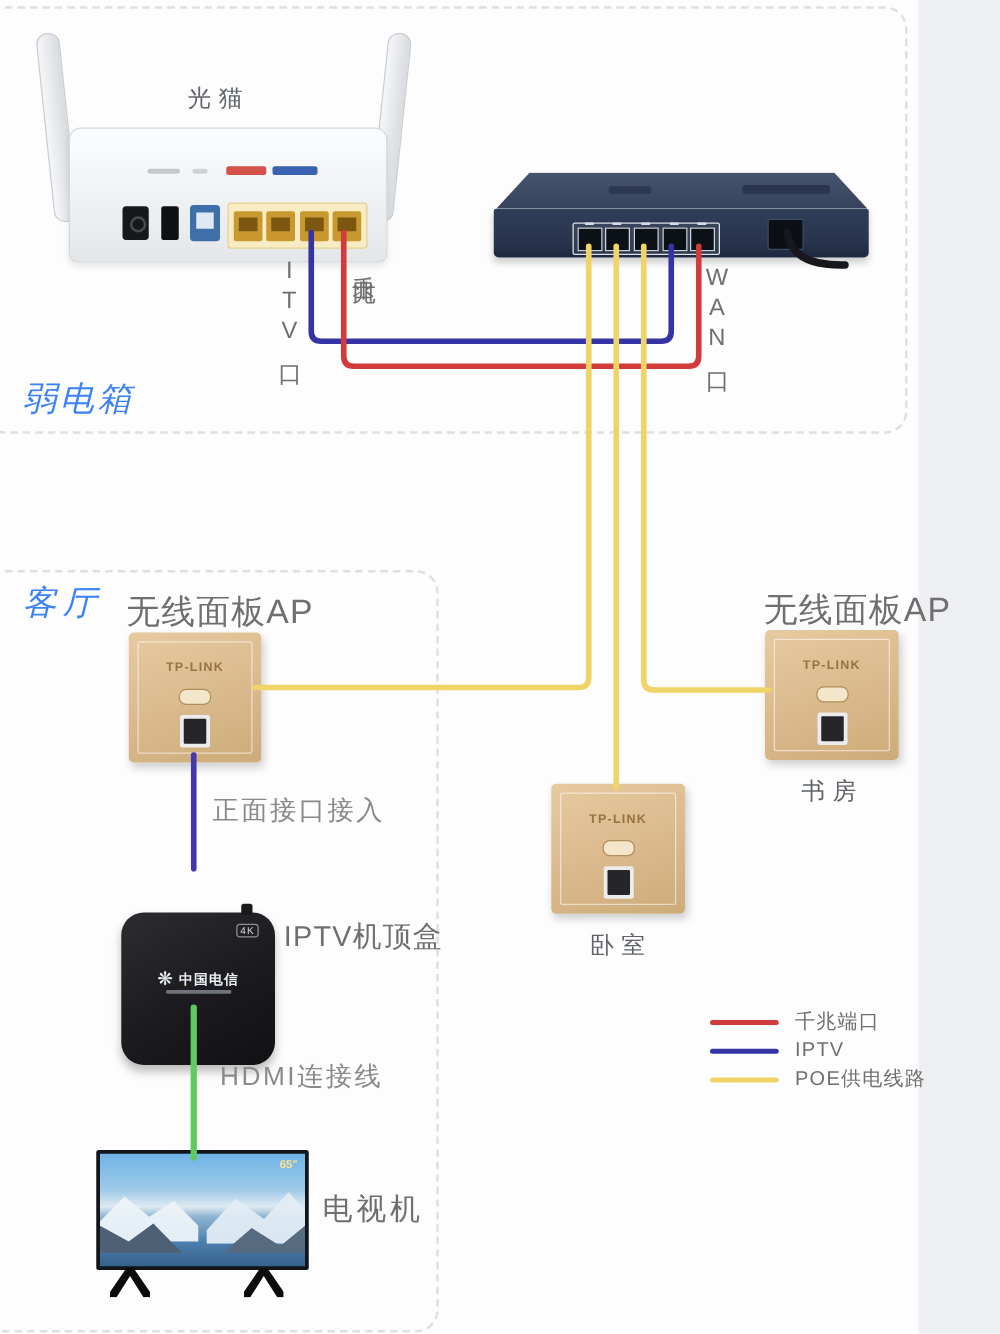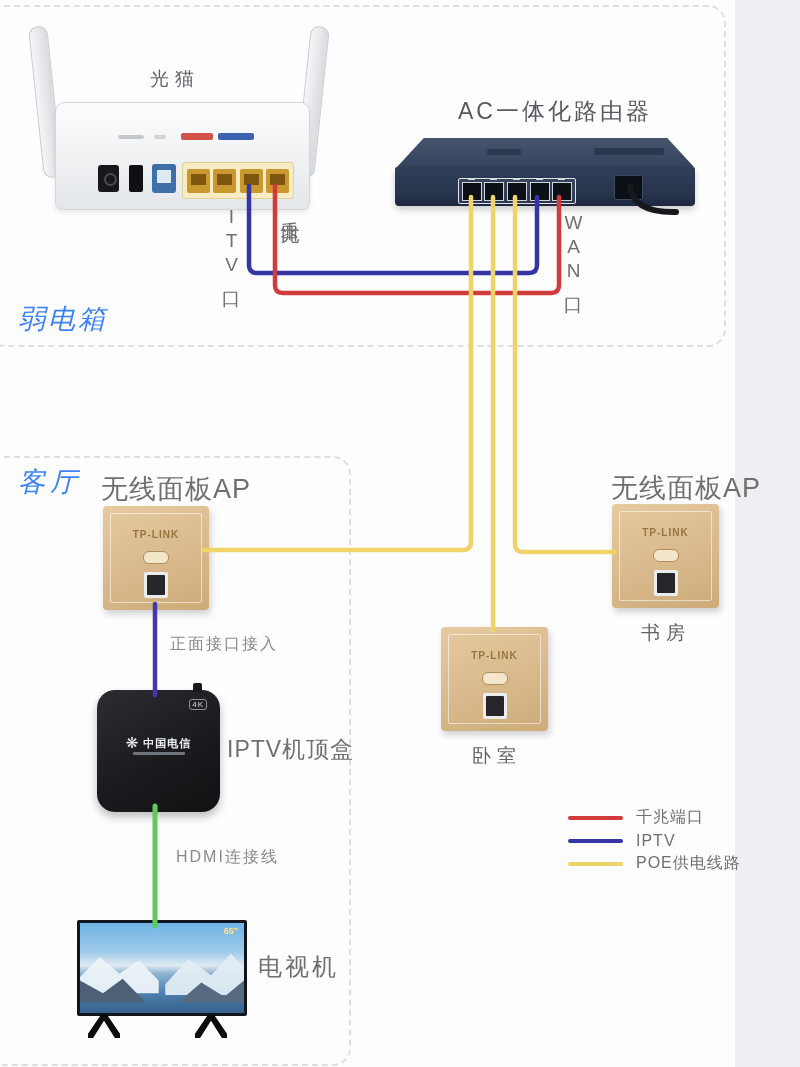--- a/index.html
+++ b/index.html
@@ -10,21 +10,21 @@
   .side-strip{left:735px;top:0;width:65px;height:1067px;background:#edeff2;}
   
   .zone{border:2px dashed #e1dfdc;border-radius:18px;background:transparent;}
   .zone-weak{left:-14px;top:5px;width:736px;height:338px;}
   .zone-living{left:-14px;top:456px;width:361px;height:606px;}
   
   .lbl{white-space:nowrap;}
   .lbl-big{font-size:19px;color:#5f6368;letter-spacing:6px;}
   .lbl-zone{font-size:27px;color:#3b82f6;letter-spacing:3px;font-style:italic;}
   .lbl-mid{font-size:27px;color:#6f6f6f;letter-spacing:1px;}
-  .lbl-note{font-size:16px;color:#8a8a8a;letter-spacing:2px;}
+  .lbl-note{font-size:21px;color:#8a8a8a;letter-spacing:2px;}
   .vtext{writing-mode:vertical-rl;text-orientation:upright;font-size:19px;color:#6f6f6f;letter-spacing:3px;line-height:1;}
   
   .antenna{width:17px;height:150px;border-radius:9px;border:1px solid #c9ccd0;
            background:linear-gradient(90deg,#f5f6f8,#d8dbdf);}
   .ant-l{left:36px;top:26px;transform:rotate(-6deg);}
   .ant-r{left:303px;top:26px;transform:rotate(6deg);}
   .modem-body{left:55px;top:102px;width:253px;height:106px;border:1px solid #d4d7da;border-radius:10px 10px 7px 7px;
               background:linear-gradient(180deg,#fcfdfe 0%,#f1f3f5 45%,#e4e7ea 100%);
               box-shadow:0 3px 5px rgba(0,0,0,.08);}
   .chip{position:absolute;border-radius:2px;}
@@ -62,21 +62,21 @@
             color:#96743f;letter-spacing:1px;}
   .ap-pill{position:absolute;left:50%;top:43%;transform:translateX(-50%);width:24px;height:11px;border-radius:6px;
            background:#f3e6cb;border:1px solid #b08e5c;}
   .ap-port{position:absolute;left:50%;top:63%;transform:translateX(-50%);width:24px;height:26px;background:#ececec;
            border-radius:2px;}
   .ap-port::after{content:"";position:absolute;left:3px;top:3px;width:18px;height:20px;background:#26262a;border-radius:1px;}
   .ap-living{left:103px;top:506px;}
   .ap-bedroom{left:441px;top:627px;width:107px;}
   .ap-study{left:612px;top:504px;width:107px;}
   
-  .iptv{left:97px;top:690px;width:123px;height:122px;border-radius:18px;
+  .iptv{left:97px;top:730px;width:123px;height:122px;border-radius:18px;
         background:linear-gradient(150deg,#2c2c31 0%,#1b1b1f 55%,#111114 100%);
         box-shadow:0 5px 8px rgba(0,0,0,.25);}
   .iptv-nub{position:absolute;right:18px;top:-7px;width:9px;height:9px;background:#1a1a1d;border-radius:2px;}
   .iptv-badge{position:absolute;right:13px;top:9px;font-size:8px;color:#d6d9dd;border:1px solid #8d9097;
               border-radius:3px;padding:0 2px;letter-spacing:1px;}
   .iptv-logo{position:absolute;left:0;top:44px;width:100%;display:flex;align-items:center;justify-content:center;gap:5px;}
   .iptv-glyph{font-size:15px;color:#e8edf2;}
   .iptv-cn{font-size:11px;font-weight:bold;color:#eef2f6;letter-spacing:1px;}
   .iptv-sub{position:absolute;left:50%;top:62px;transform:translateX(-50%);width:52px;height:3px;background:#6f747c;border-radius:1px;}
   
@@ -133,21 +133,20 @@
         <div class="y-port"></div>
         <div class="y-port"></div>
         <div class="y-port"></div>
         <div class="y-port"></div>
       </div>
     </div>
   </div>
   <div class="abs vtext" style="left:222px;top:206px;">ITV口</div>
   <div class="abs vtext" style="left:281px;top:206px;">千兆口</div>
 
-  <div class="abs lbl" style="left:458px;top:96px;font-size:23px;color:#56595e;letter-spacing:3px;">AC一体化路由器</div>
   <div class="abs router-top">
     <div class="router-mark"></div>
     <div class="router-mark2"></div>
   </div>
   <div class="abs router-front">
     <div class="router-ports">
       <div class="r-port"></div>
       <div class="r-port"></div>
       <div class="r-port"></div>
       <div class="r-port"></div>

